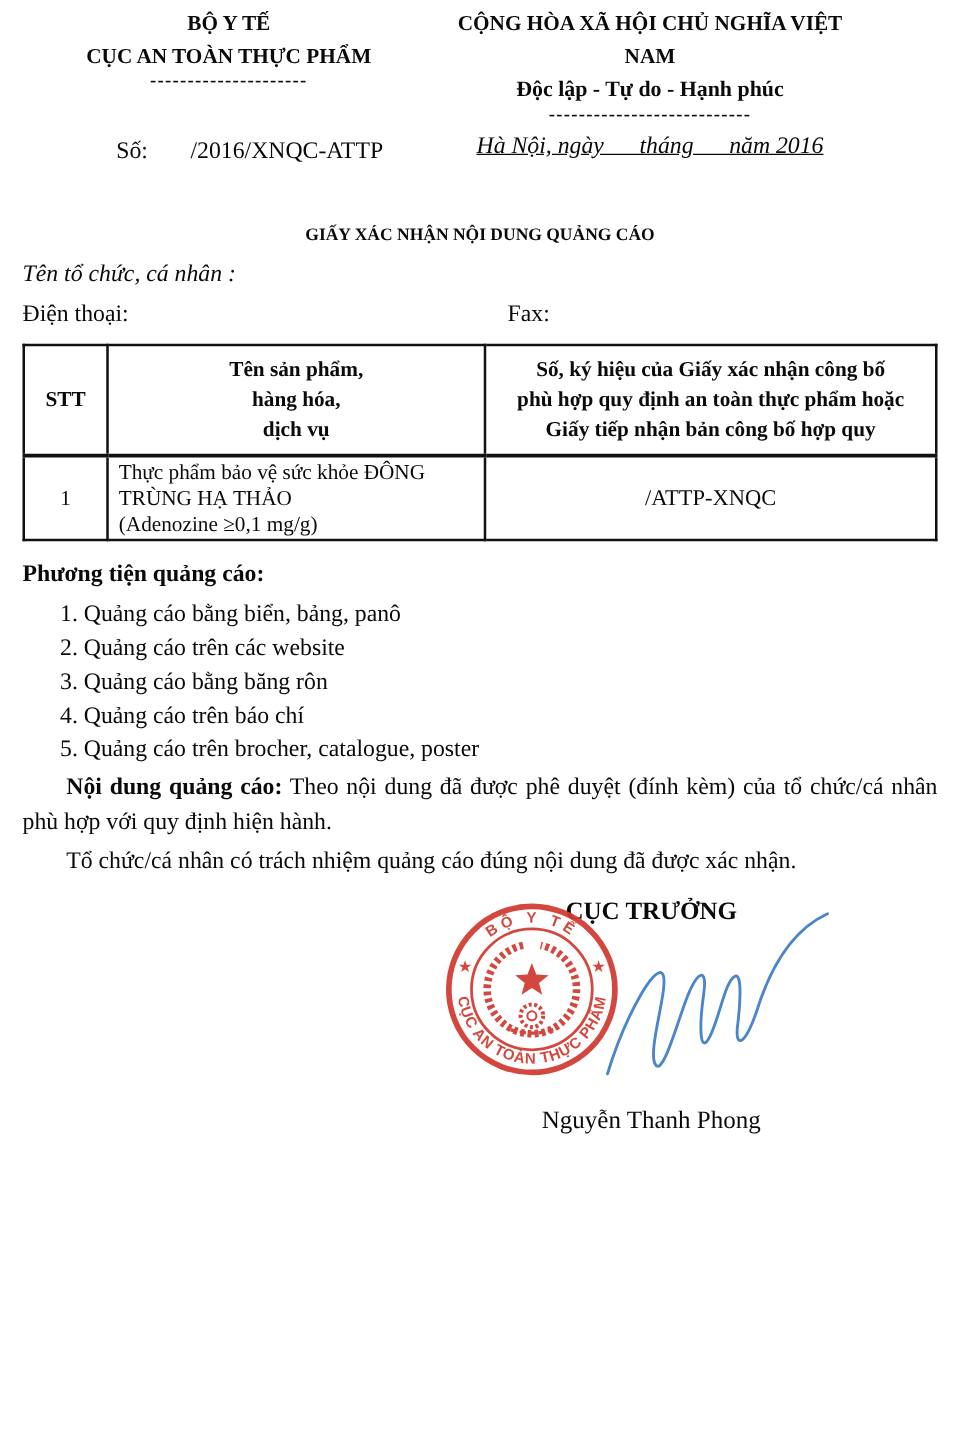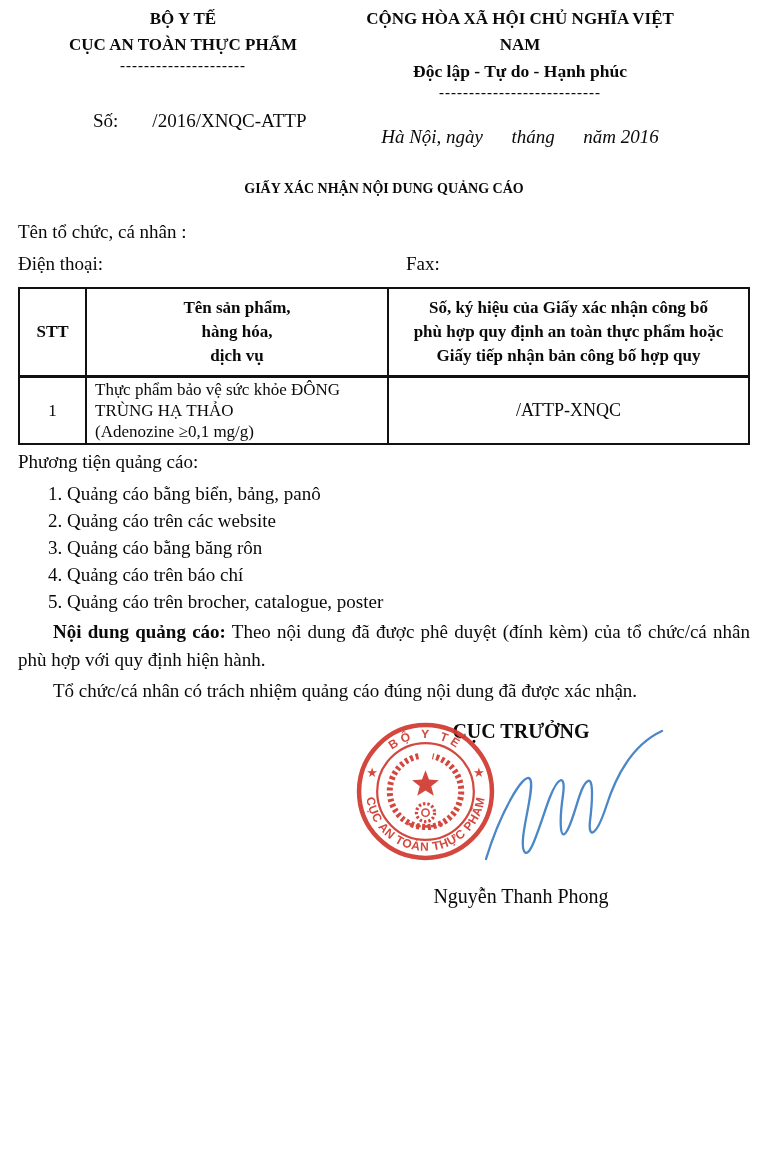--- a/index.html
+++ b/index.html
@@ -15,46 +15,46 @@
   }
   
   .header{display:flex;}
   .header-left{width:330px;text-align:center;flex-shrink:0;}
   .header-right{width:402px;padding-right:58px;box-sizing:border-box;text-align:center;flex-shrink:0;}
   .h-bold{font-weight:bold;font-size:17px;line-height:26px;}
   .motto{font-weight:bold;font-size:17.5px;line-height:27px;}
   .divider{font-weight:bold;font-size:15px;line-height:15px;letter-spacing:1px;}
   .so-line{margin-top:9px;text-align:left;padding-left:37px;line-height:26px;white-space:pre;}
   .so-value{margin-left:34px;}
-  .date-line{margin-top:24px;font-style:italic;line-height:26px;white-space:pre;}
+  .date-line{margin-top:4px;font-style:italic;line-height:26px;white-space:pre;text-decoration:underline;}
   
   .title{margin-top:14px;text-align:center;font-weight:bold;font-size:14px;line-height:30px;}
   
   .field-line{margin-top:0;line-height:32px;}
-  .field-org{margin-top:12px;}
+  .field-org{font-style:italic;}
   .field-split{display:flex;gap:44px;}
   .field-split .half{flex:1 1 50%;}
   .addr-line{display:flex;justify-content:space-between;}
   
   table.cert{
     width:732px;border-collapse:collapse;margin-top:7px;
     table-layout:fixed;
   }
   table.cert th,table.cert td{border:2px solid #111;}
   table.cert th{
     font-weight:bold;font-size:17px;line-height:24px;
     vertical-align:middle;padding:7px 4px;
     border-bottom-width:3px;
   }
   td.cell-stt{text-align:center;font-size:17px;}
   td.cell-prod{font-size:17px;line-height:21px;padding:1px 2px 1px 8px;vertical-align:top;}
   td.cell-cert{text-align:center;font-size:18px;}
   .pre{white-space:pre-line;}
   
-  .media-heading{margin-top:4px;font-weight:normal;line-height:26px;}
+  .media-heading{margin-top:14px;font-weight:bold;line-height:26px;}
   .media-list{margin-top:5px;}
   .media-item{padding-left:30px;line-height:27px;}
   .para{margin:3px 0 0 0;line-height:28px;text-indent:35px;text-align:justify;}
   .signoff{margin-top:12px;padding-left:274px;text-align:center;font-weight:bold;font-size:20px;line-height:28px;}
   
   .stamp{position:absolute;left:349px;top:715px;width:153px;height:153px;opacity:.93;}
   .stamp text{font-family:"Liberation Sans","DejaVu Sans",sans-serif;font-weight:bold;}
   .stamp-top-text{font-size:12px;letter-spacing:3.5px;}
   .stamp-bot-text{font-size:12px;letter-spacing:0.6px;}
   .stamp-star{font-size:13px;}

